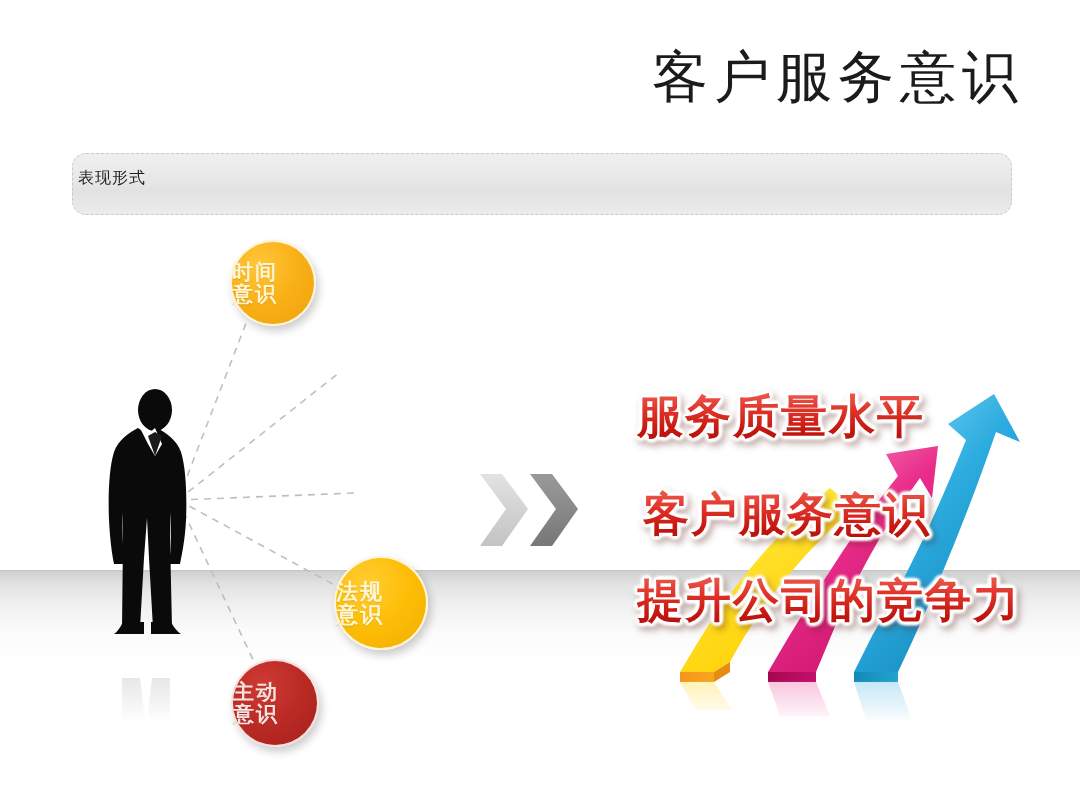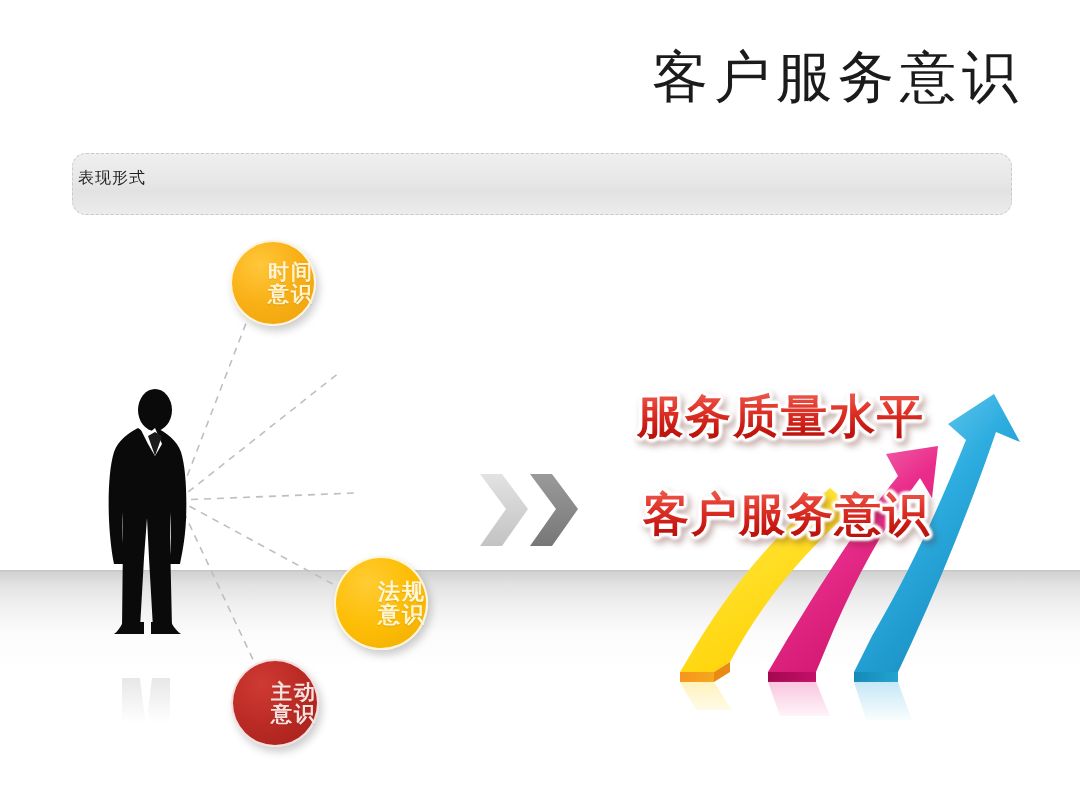--- a/index.html
+++ b/index.html
@@ -103,21 +103,21 @@
     -webkit-mask-image: linear-gradient(180deg, rgba(0,0,0,0) 0%, rgba(0,0,0,.65) 78%, rgba(0,0,0,1) 100%);
     mask-image: linear-gradient(180deg, rgba(0,0,0,0) 0%, rgba(0,0,0,.65) 78%, rgba(0,0,0,1) 100%);
   }
 
   
   .bubble {
     position: absolute;
     border-radius: 50%;
     display: flex;
     flex-direction: column;
-    align-items: flex-end;
+    align-items: flex-start;
     justify-content: center;
     color: #fdf3d0;
     font-weight: bold;
     line-height: 1.06;
     text-align: center;
     box-shadow: 3px 5px 9px rgba(0,0,0,.20);
     border: 2px solid rgba(255,255,255,.85);
     box-sizing: border-box;
     letter-spacing: 2px;
     text-shadow: 0 1px 1px rgba(0,0,0,.12);
@@ -324,14 +324,15 @@
     <g opacity="0.28">
       <path d="M40 302 L74 302 L92 330 L56 330 Z" fill="#ffd000"></path>
       <path d="M128 302 L176 302 L190 336 L140 336 Z" fill="#ea2d8b"></path>
       <path d="M214 302 L258 302 L272 340 L226 340 Z" fill="#2cacdf"></path>
     </g>
     <rect x="0" y="300" width="400" height="44" fill="url(#fadeDown)"></rect>
   </svg>
 
   <div class="redline" id="red-1">服务质量水平</div>
   <div class="redline" id="red-2">客户服务意识</div>
+  <div class="redline" id="red-3">提升公司的竞争力</div>
 
 </div>
 
 </body></html>

